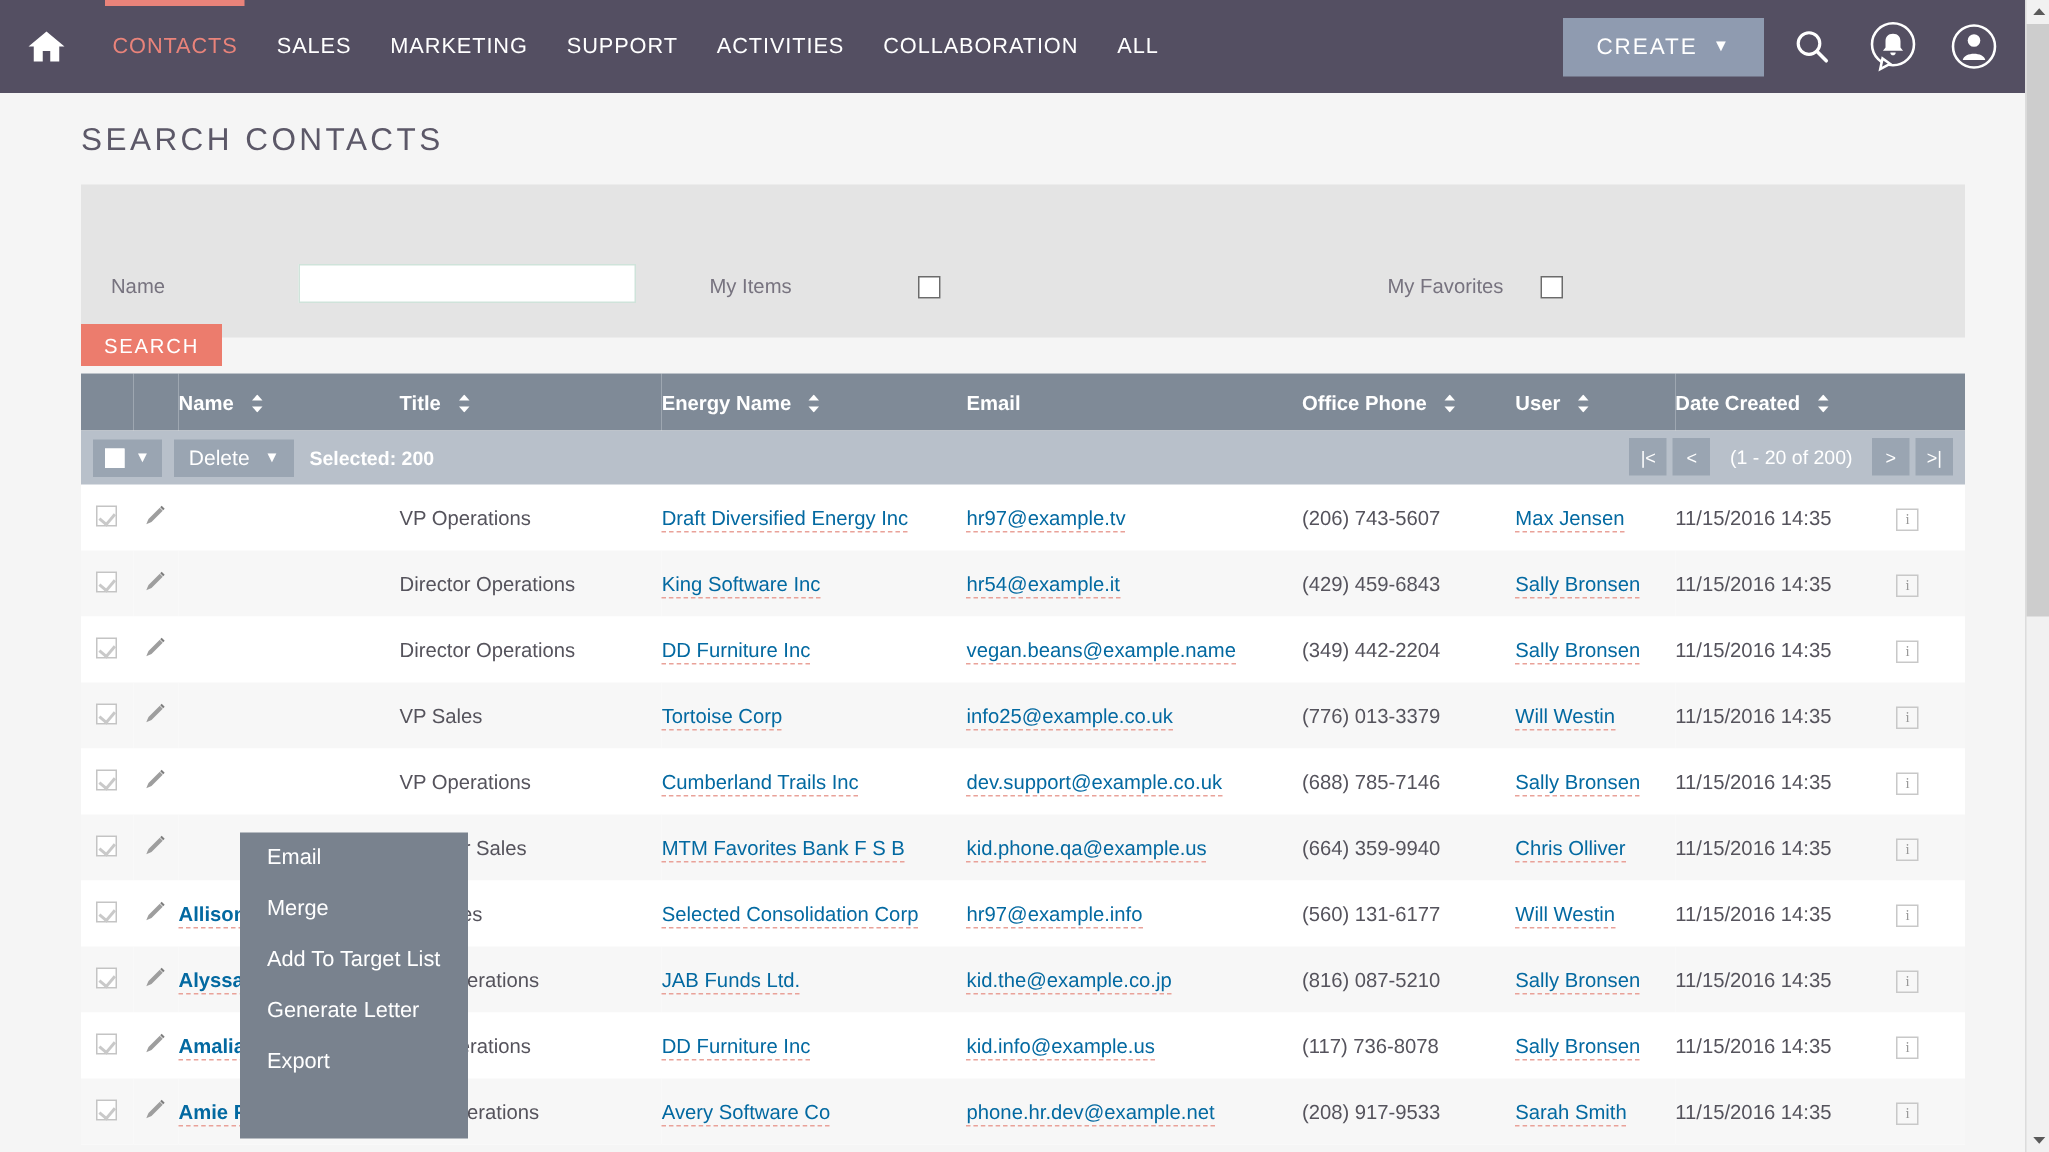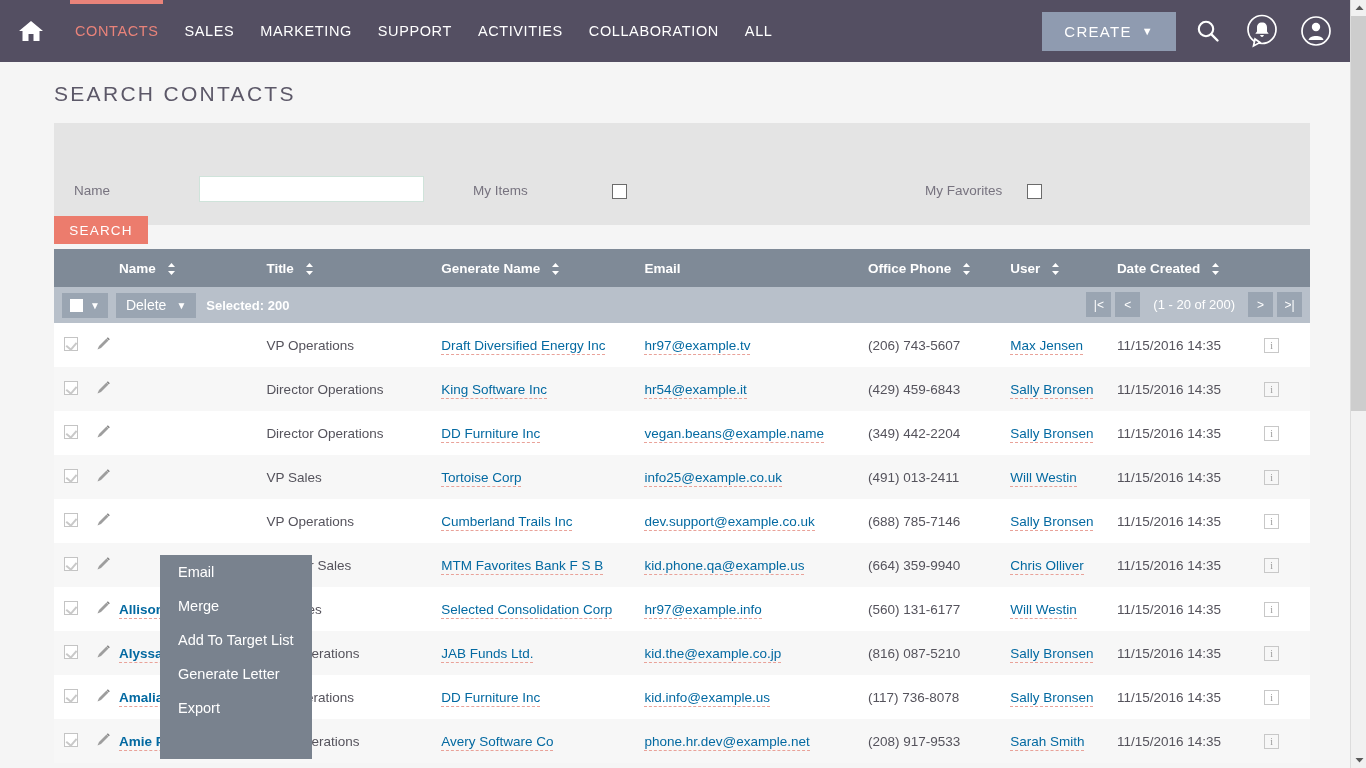--- a/index.html
+++ b/index.html
@@ -429,21 +429,21 @@
               </svg>
           </th>
           <th>
             <span>Title</span>
             <svg class="sort-ar" width="9" height="12" viewBox="0 0 9 12">
                 <path d="M4.5 0 L8 4 L1 4 Z" fill="#fff"></path>
                 <path d="M4.5 12 L8 8 L1 8 Z" fill="#fff"></path>
               </svg>
           </th>
           <th>
-            <span>Generate Name</span>
+            <span>Energy Name</span>
             <svg class="sort-ar" width="9" height="12" viewBox="0 0 9 12">
                 <path d="M4.5 0 L8 4 L1 4 Z" fill="#fff"></path>
                 <path d="M4.5 12 L8 8 L1 8 Z" fill="#fff"></path>
               </svg>
           </th>
           <th>
             <span>Email</span>
           </th>
           <th>
             <span>Office Phone</span>
@@ -541,21 +541,21 @@
           <tr class="data-row even">
             <td class="cell-chk"><span class="row-chk"></span></td>
             <td class="cell-pencil"><svg width="15" height="15" viewBox="0 0 15 15">
                 <path d="M1.5 13.5 L3 10 L10.5 2.5 L12.5 4.5 L5 12 Z" fill="#9e9e9e"></path>
                 <path d="M10.8 2.2 L12.8 4.2 L13.8 3.2 L11.8 1.2 Z" fill="#7d7d7d"></path>
               </svg></td>
             <td><span class="lnk bold"></span></td>
             <td>VP Sales</td>
             <td><span class="lnk">Tortoise Corp</span></td>
             <td><span class="lnk">info25@example.co.uk</span></td>
-            <td>(491) 013-2411</td>
+            <td>(776) 013-3379</td>
             <td><span class="lnk">Will Westin</span></td>
             <td>11/15/2016 14:35</td>
             <td><span class="info-box">i</span></td>
           </tr>
           <tr class="data-row odd">
             <td class="cell-chk"><span class="row-chk"></span></td>
             <td class="cell-pencil"><svg width="15" height="15" viewBox="0 0 15 15">
                 <path d="M1.5 13.5 L3 10 L10.5 2.5 L12.5 4.5 L5 12 Z" fill="#9e9e9e"></path>
                 <path d="M10.8 2.2 L12.8 4.2 L13.8 3.2 L11.8 1.2 Z" fill="#7d7d7d"></path>
               </svg></td>

